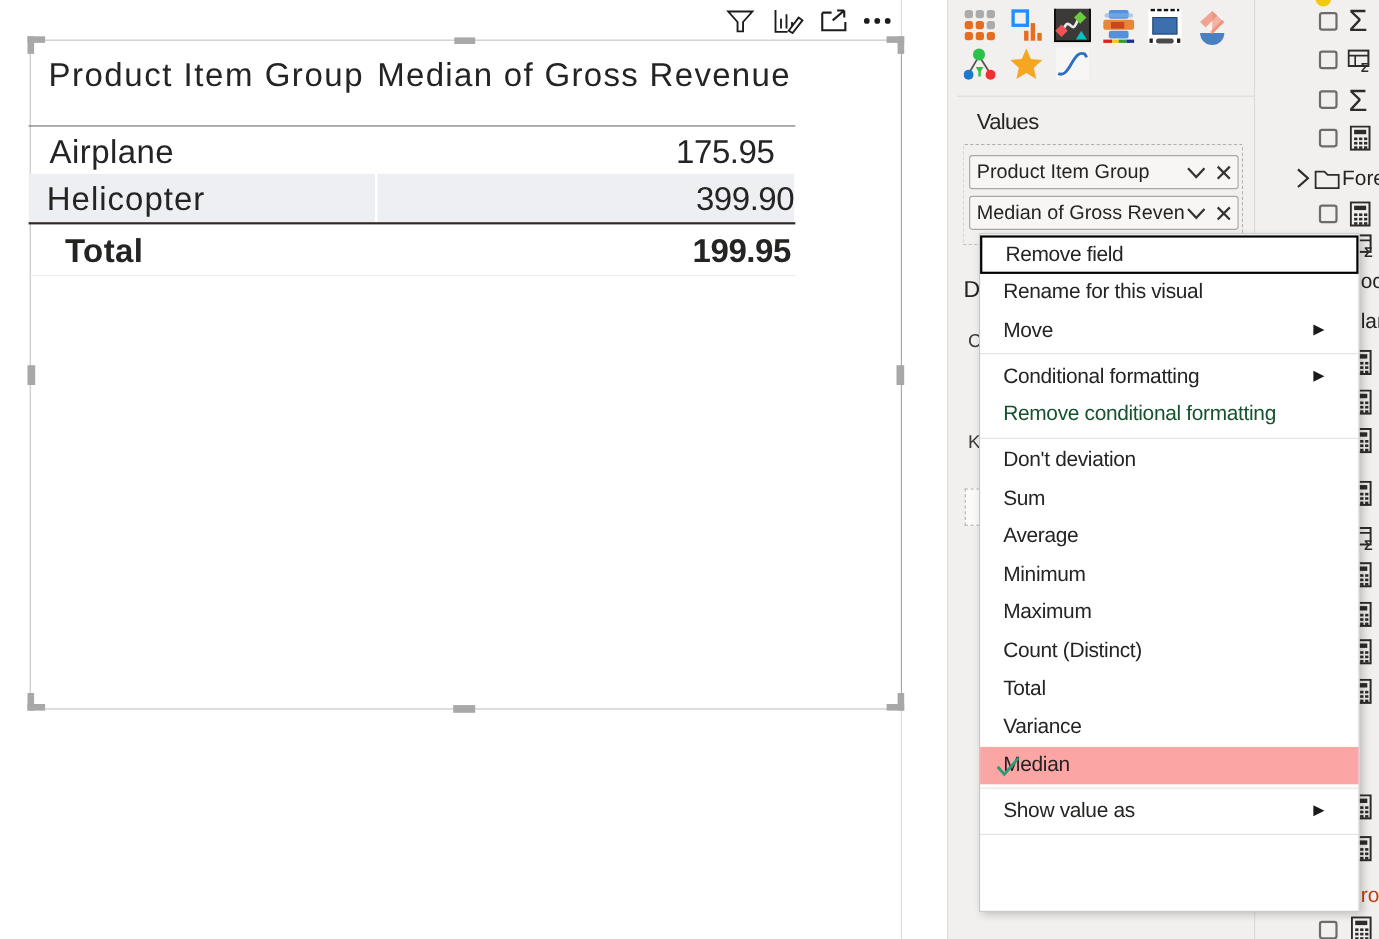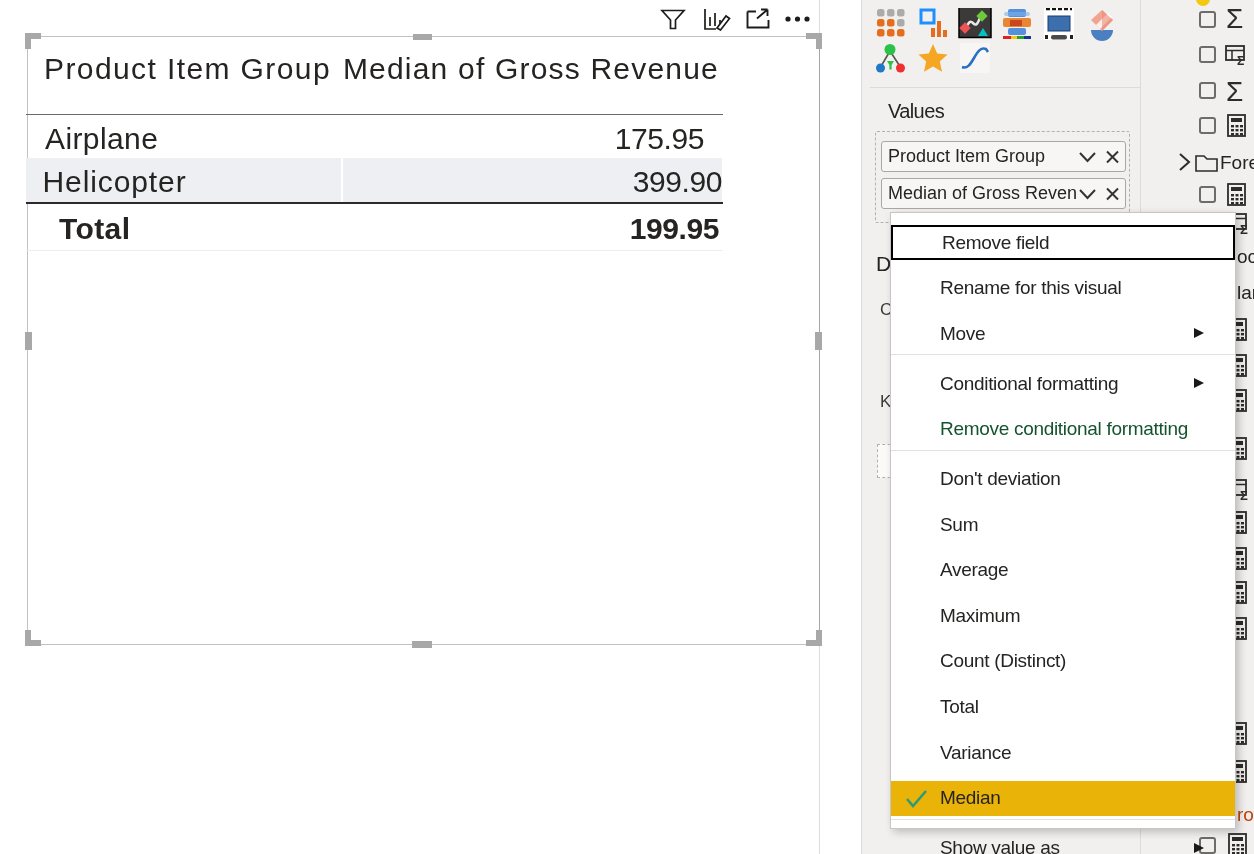--- a/index.html
+++ b/index.html
@@ -16,22 +16,22 @@
 
   
   #vizpane { left:861px; top:0; width:279px; height:854px; background:#f1f0ee; border-left:1px solid #dddbd8; }
   #fieldpane { left:1140px; top:0; width:114px; height:854px; background:#f1f0ee; border-left:1px solid #dddbd8; }
   .cb { position:absolute; width:17px; height:17px; border:2px solid #6e6c69; border-radius:3px; background:#f1f0ee; }
   .sig { position:absolute; font-size:28px; color:#2d2c2b; line-height:28px; }
 
   
   #menu { z-index:10; left:890px; top:212px; width:346px; height:617px; background:#fff;
     border:1px solid #c8c6c4; box-shadow:3px 3px 8px rgba(0,0,0,0.22); padding-top:1px; }
-  .mi { position:relative; height:34.65px; display:flex; align-items:center; padding-left:49px;
-    font-size:19px; color:#252423; white-space:nowrap; letter-spacing:-0.3px;margin-top:11px; }
+  .mi { position:relative; height:34.65px; display:flex; align-items:center; padding-left:21px;
+    font-size:19px; color:#252423; white-space:nowrap; letter-spacing:-0.3px; }
   .msep { height:1px; background:#e3e1df; margin:3px 0; }
   .arrow { position:absolute; right:31px; top:50%; margin-top:-5.5px; width:0; height:0;
     border-left:10px solid #1b1a19; border-top:5.5px solid transparent; border-bottom:5.5px solid transparent; }
 </style>
 </head>
 <body>
 <div id="root">
 
   <svg class="abs" style="left:660px; top:7px" width="150" height="24" viewBox="0 0 150 24">
     <g fill="none" stroke="#1d1c1b" stroke-width="1.7">
@@ -245,25 +245,26 @@
     <div class="mi" style="border:2px solid #000; height:35px">Remove field</div>
     <div class="mi">Rename for this visual</div>
     <div class="mi">Move<span class="arrow"></span></div>
     <div class="msep"></div>
     <div class="mi">Conditional formatting<span class="arrow"></span></div>
     <div class="mi" style="color:#14532d">Remove conditional formatting</div>
     <div class="msep"></div>
     <div class="mi">Don't deviation</div>
     <div class="mi">Sum</div>
     <div class="mi">Average</div>
+    <div class="mi">Minimum</div>
     <div class="mi">Maximum</div>
     <div class="mi">Count (Distinct)</div>
     <div class="mi">Total</div>
     <div class="mi">Variance</div>
-    <div class="mi" style="background:#eab308" id="median">Median
+    <div class="mi" style="background:#fca5a5" id="median">Median
       <svg class="abs" style="left:14px; top:8px" width="24" height="20" viewBox="0 0 24 20">
         <path d="M2 10 L8 17 L21 2" fill="none" stroke="#2e9b77" stroke-width="2.6"></path>
       </svg>
     </div>
     <div class="msep"></div>
     <div class="mi">Show value as<span class="arrow"></span></div>
     <div class="msep"></div>
   </div>
 
 <div id="frags" style="position:absolute; z-index:1; left:0; top:0">

